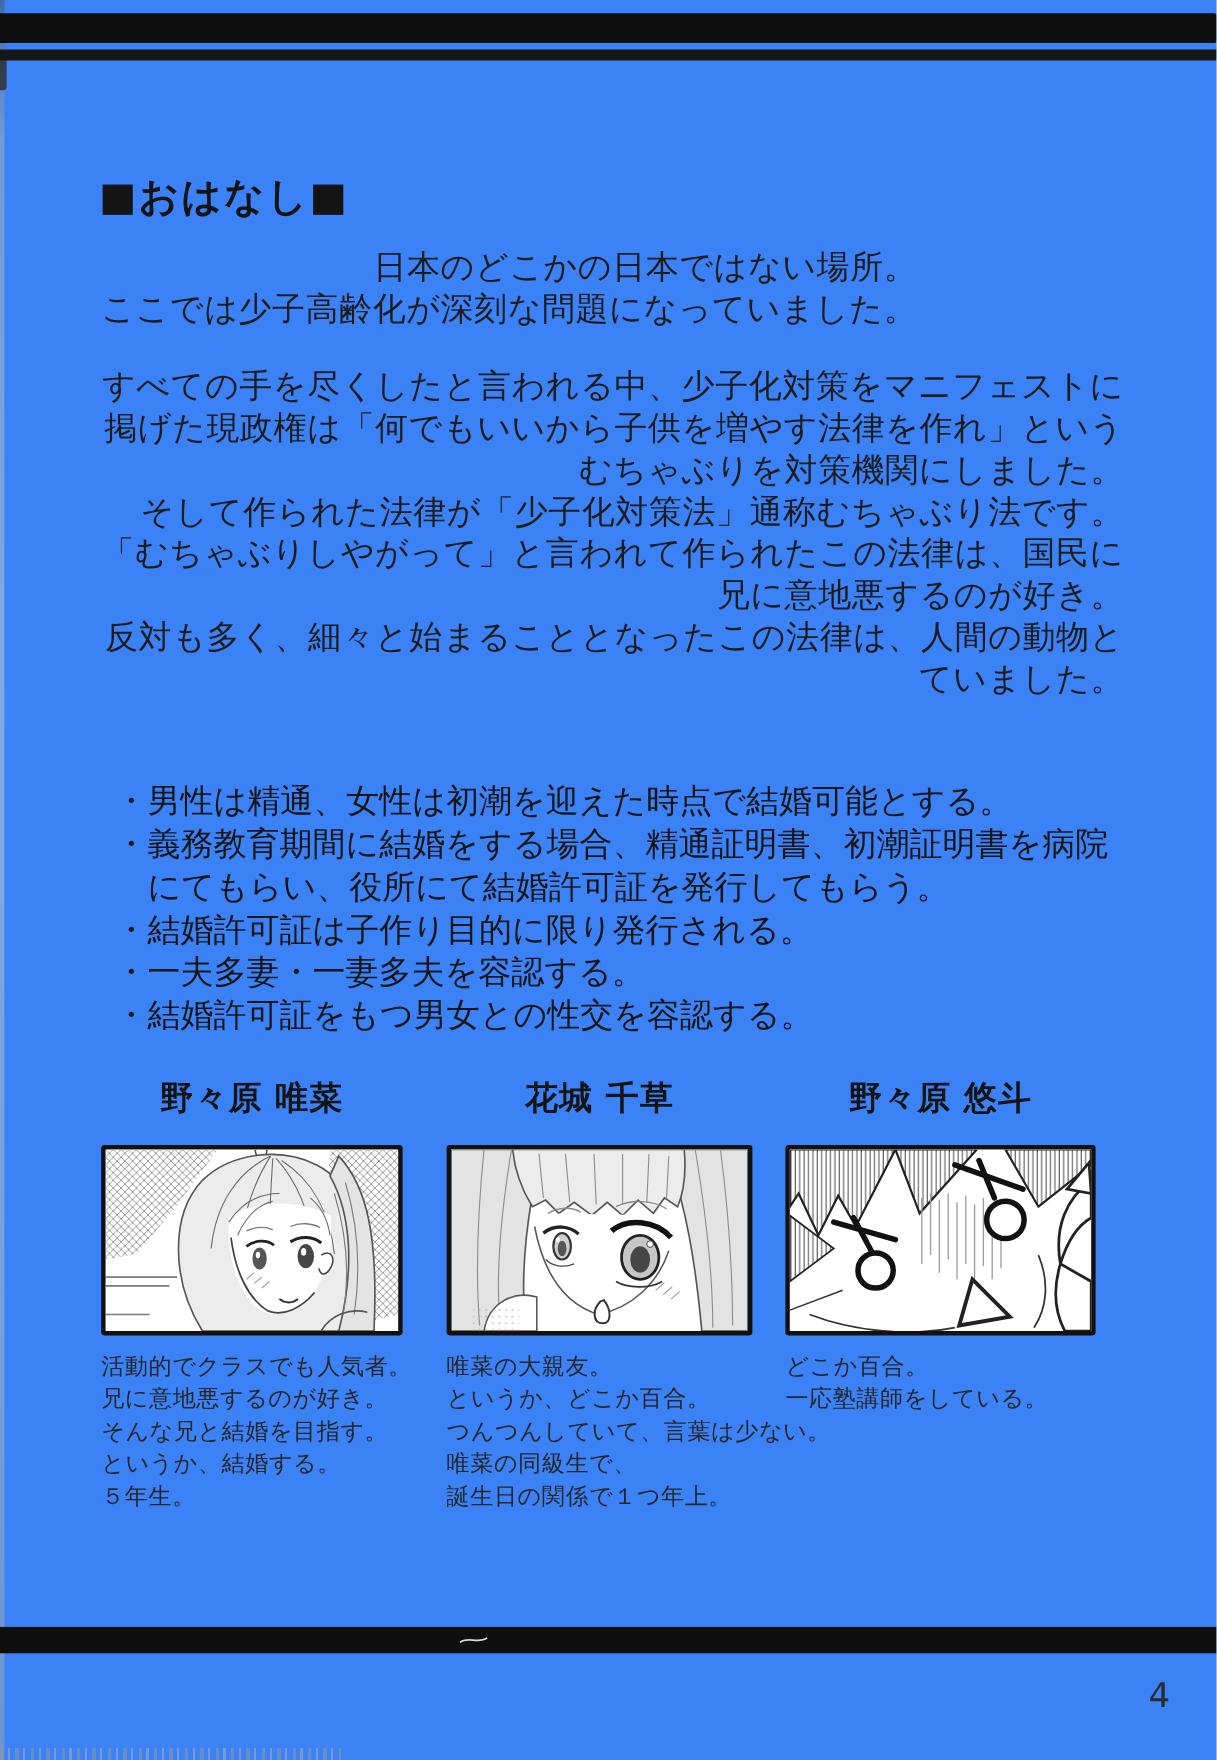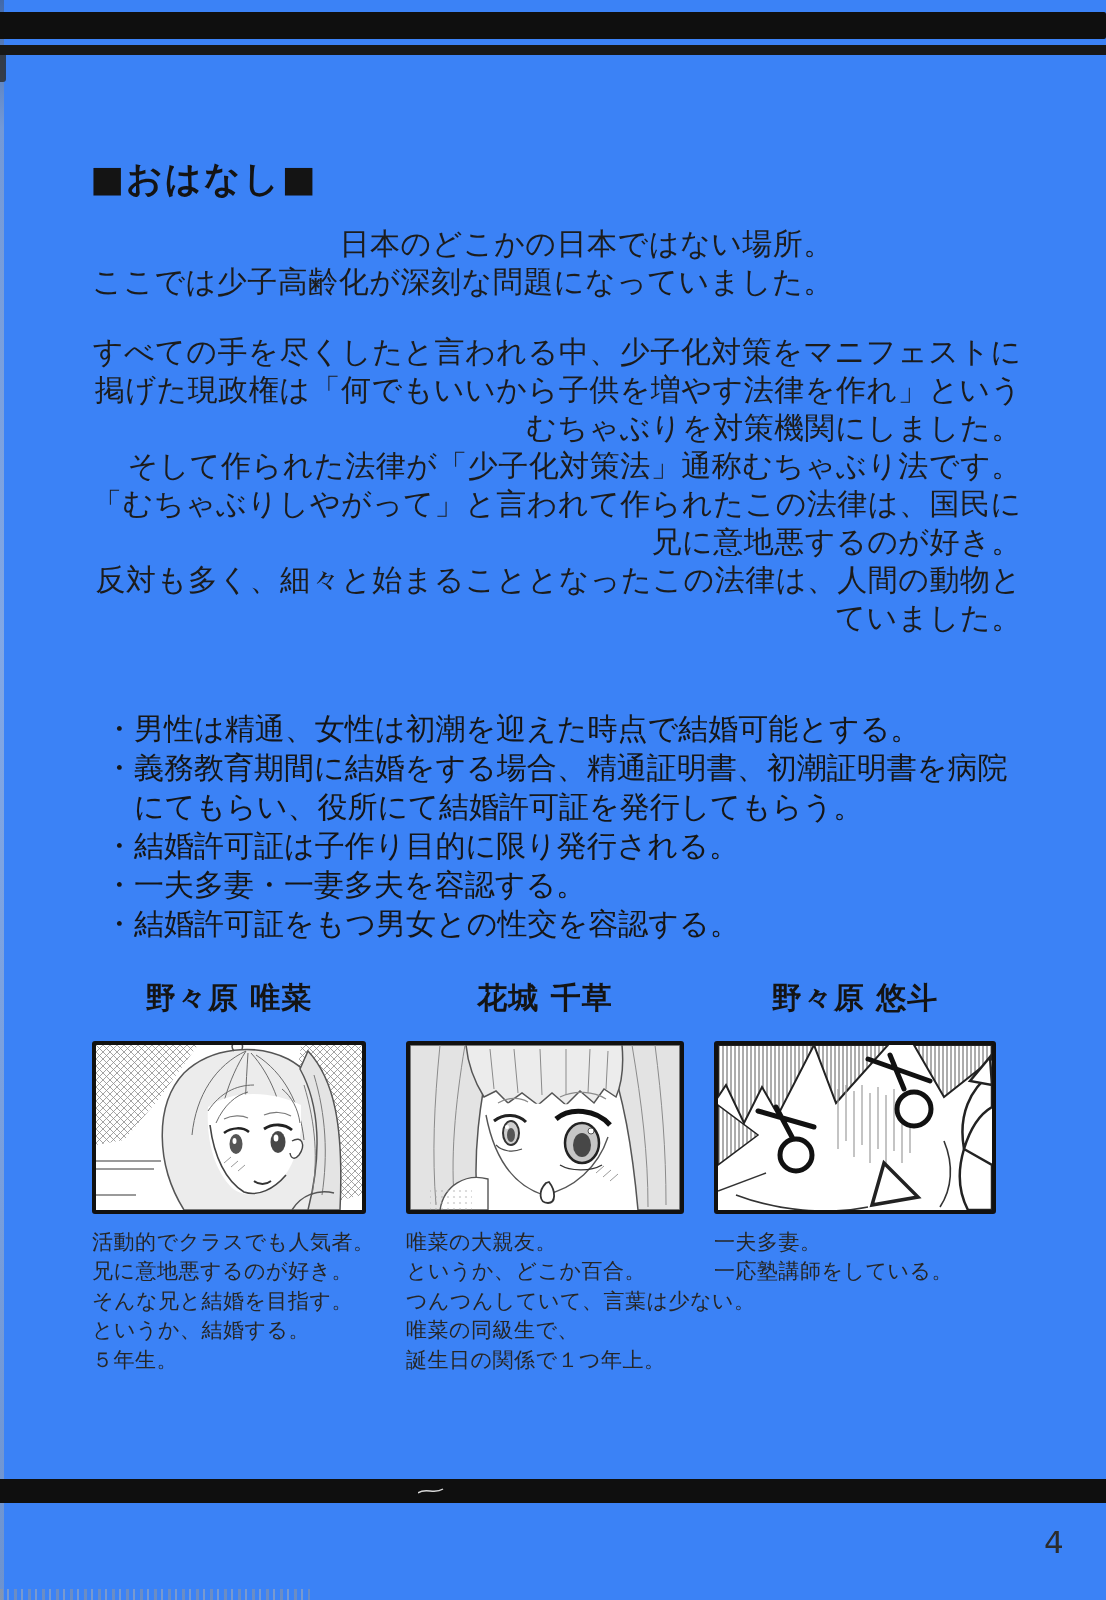--- a/index.html
+++ b/index.html
@@ -193,21 +193,21 @@
         <path d="M166 118 L200 152 L154 160 Z" fill="#fff" stroke="#222" stroke-width="3.5"></path>
         <path d="M18 150 C60 166 110 170 150 162" stroke="#333" stroke-width="1.6" fill="none"></path>
         <path d="M0 146 L48 128" stroke="#333" stroke-width="1.4"></path>
         <path d="M274 28 C252 44 240 70 246 104 C252 84 260 70 274 62 Z" fill="#fff" stroke="#222" stroke-width="2.5"></path>
         <path d="M246 104 C240 124 240 146 250 165 L274 165 V120 Z" fill="#fff" stroke="#222" stroke-width="2.5"></path>
         <path d="M252 36 L272 12 L274 40 Z" fill="#fff" stroke="#222" stroke-width="2.5"></path>
         <path d="M226 96 C236 120 234 144 222 162" stroke="#333" stroke-width="1.6" fill="none"></path>
       </svg>
     </div>
     <div class="char-desc">
-      <div>一夫多妻。</div>
+      <div>どこか百合。</div>
       <div>一応塾講師をしている。</div>
     </div>
   </div>
 
   <div class="bar bar-bottom">
     <svg class="bar-squiggle" width="26" height="8">
       <path d="M0 6 C8 0 16 8 25 2" stroke="#d8d8d8" fill="none" stroke-width="1.5"></path>
     </svg>
   </div>
   <div class="pagenum">4</div>

